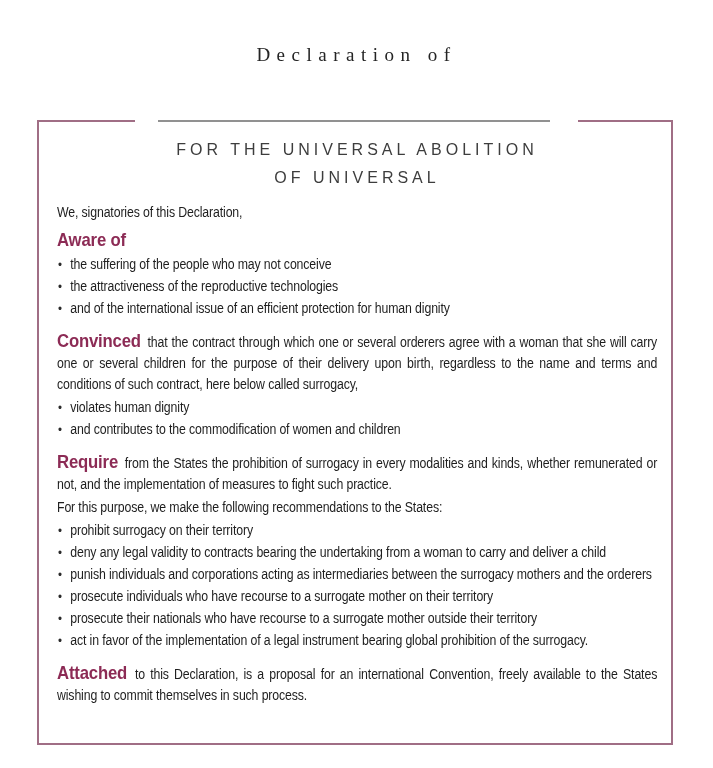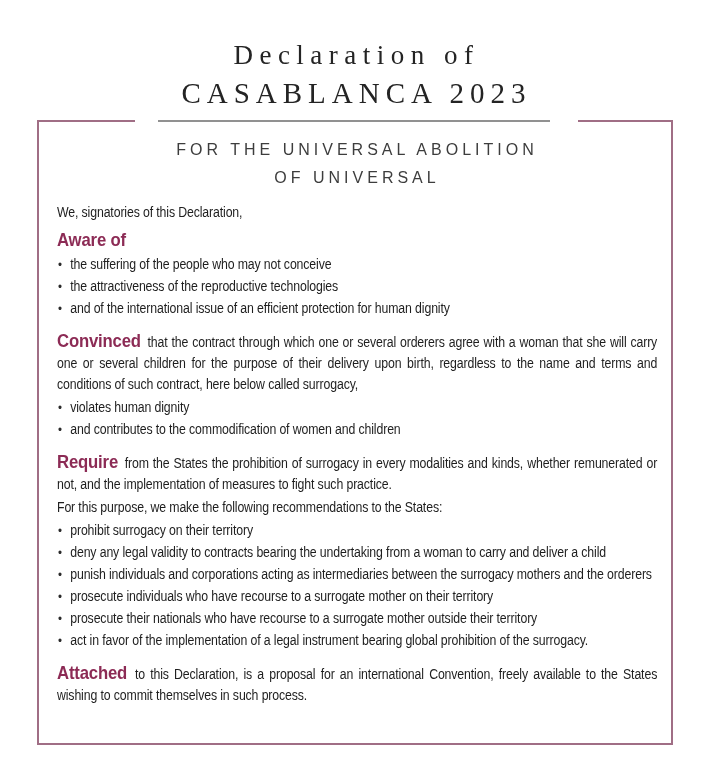--- a/index.html
+++ b/index.html
@@ -7,21 +7,21 @@
     position:relative; width:713px; height:768px; background:#ffffff;
     font-family:"Liberation Sans", sans-serif; overflow:hidden;
   }
 
   
   .main-title {
     position:absolute; top:36px; left:0; width:100%;
     text-align:center; color:#242424;
     font-family:"Liberation Serif", serif;
   }
-  .title-l1 { font-size:27px; letter-spacing:6.5px; line-height:38px; }
+  .title-l1 { font-size:19px; letter-spacing:6.5px; line-height:38px; }
   .title-l2 { font-size:29px; letter-spacing:6px;  line-height:38px; }
 
   
   .frame {
     position:absolute; left:37px; top:120px; width:636px; height:625px;
     box-sizing:border-box; border:2px solid #a06e85; background:#ffffff;
   }
   .title-mask { position:absolute; left:135px; top:118px; width:443px; height:7px; background:#ffffff; }
   .title-rule { position:absolute; left:158px; top:120px; width:392px; height:2px; background:#919191; }
 
@@ -105,16 +105,15 @@
 
       </div>
     </div>
   </div>
 
   <div class="title-mask"></div>
   <div class="title-rule"></div>
 
   <div class="main-title">
     <div class="title-l1">Declaration of</div>
-    <div class="title-l2">CASABLANCA 2023</div>
   </div>
 
 </div>
 
 </body></html>

